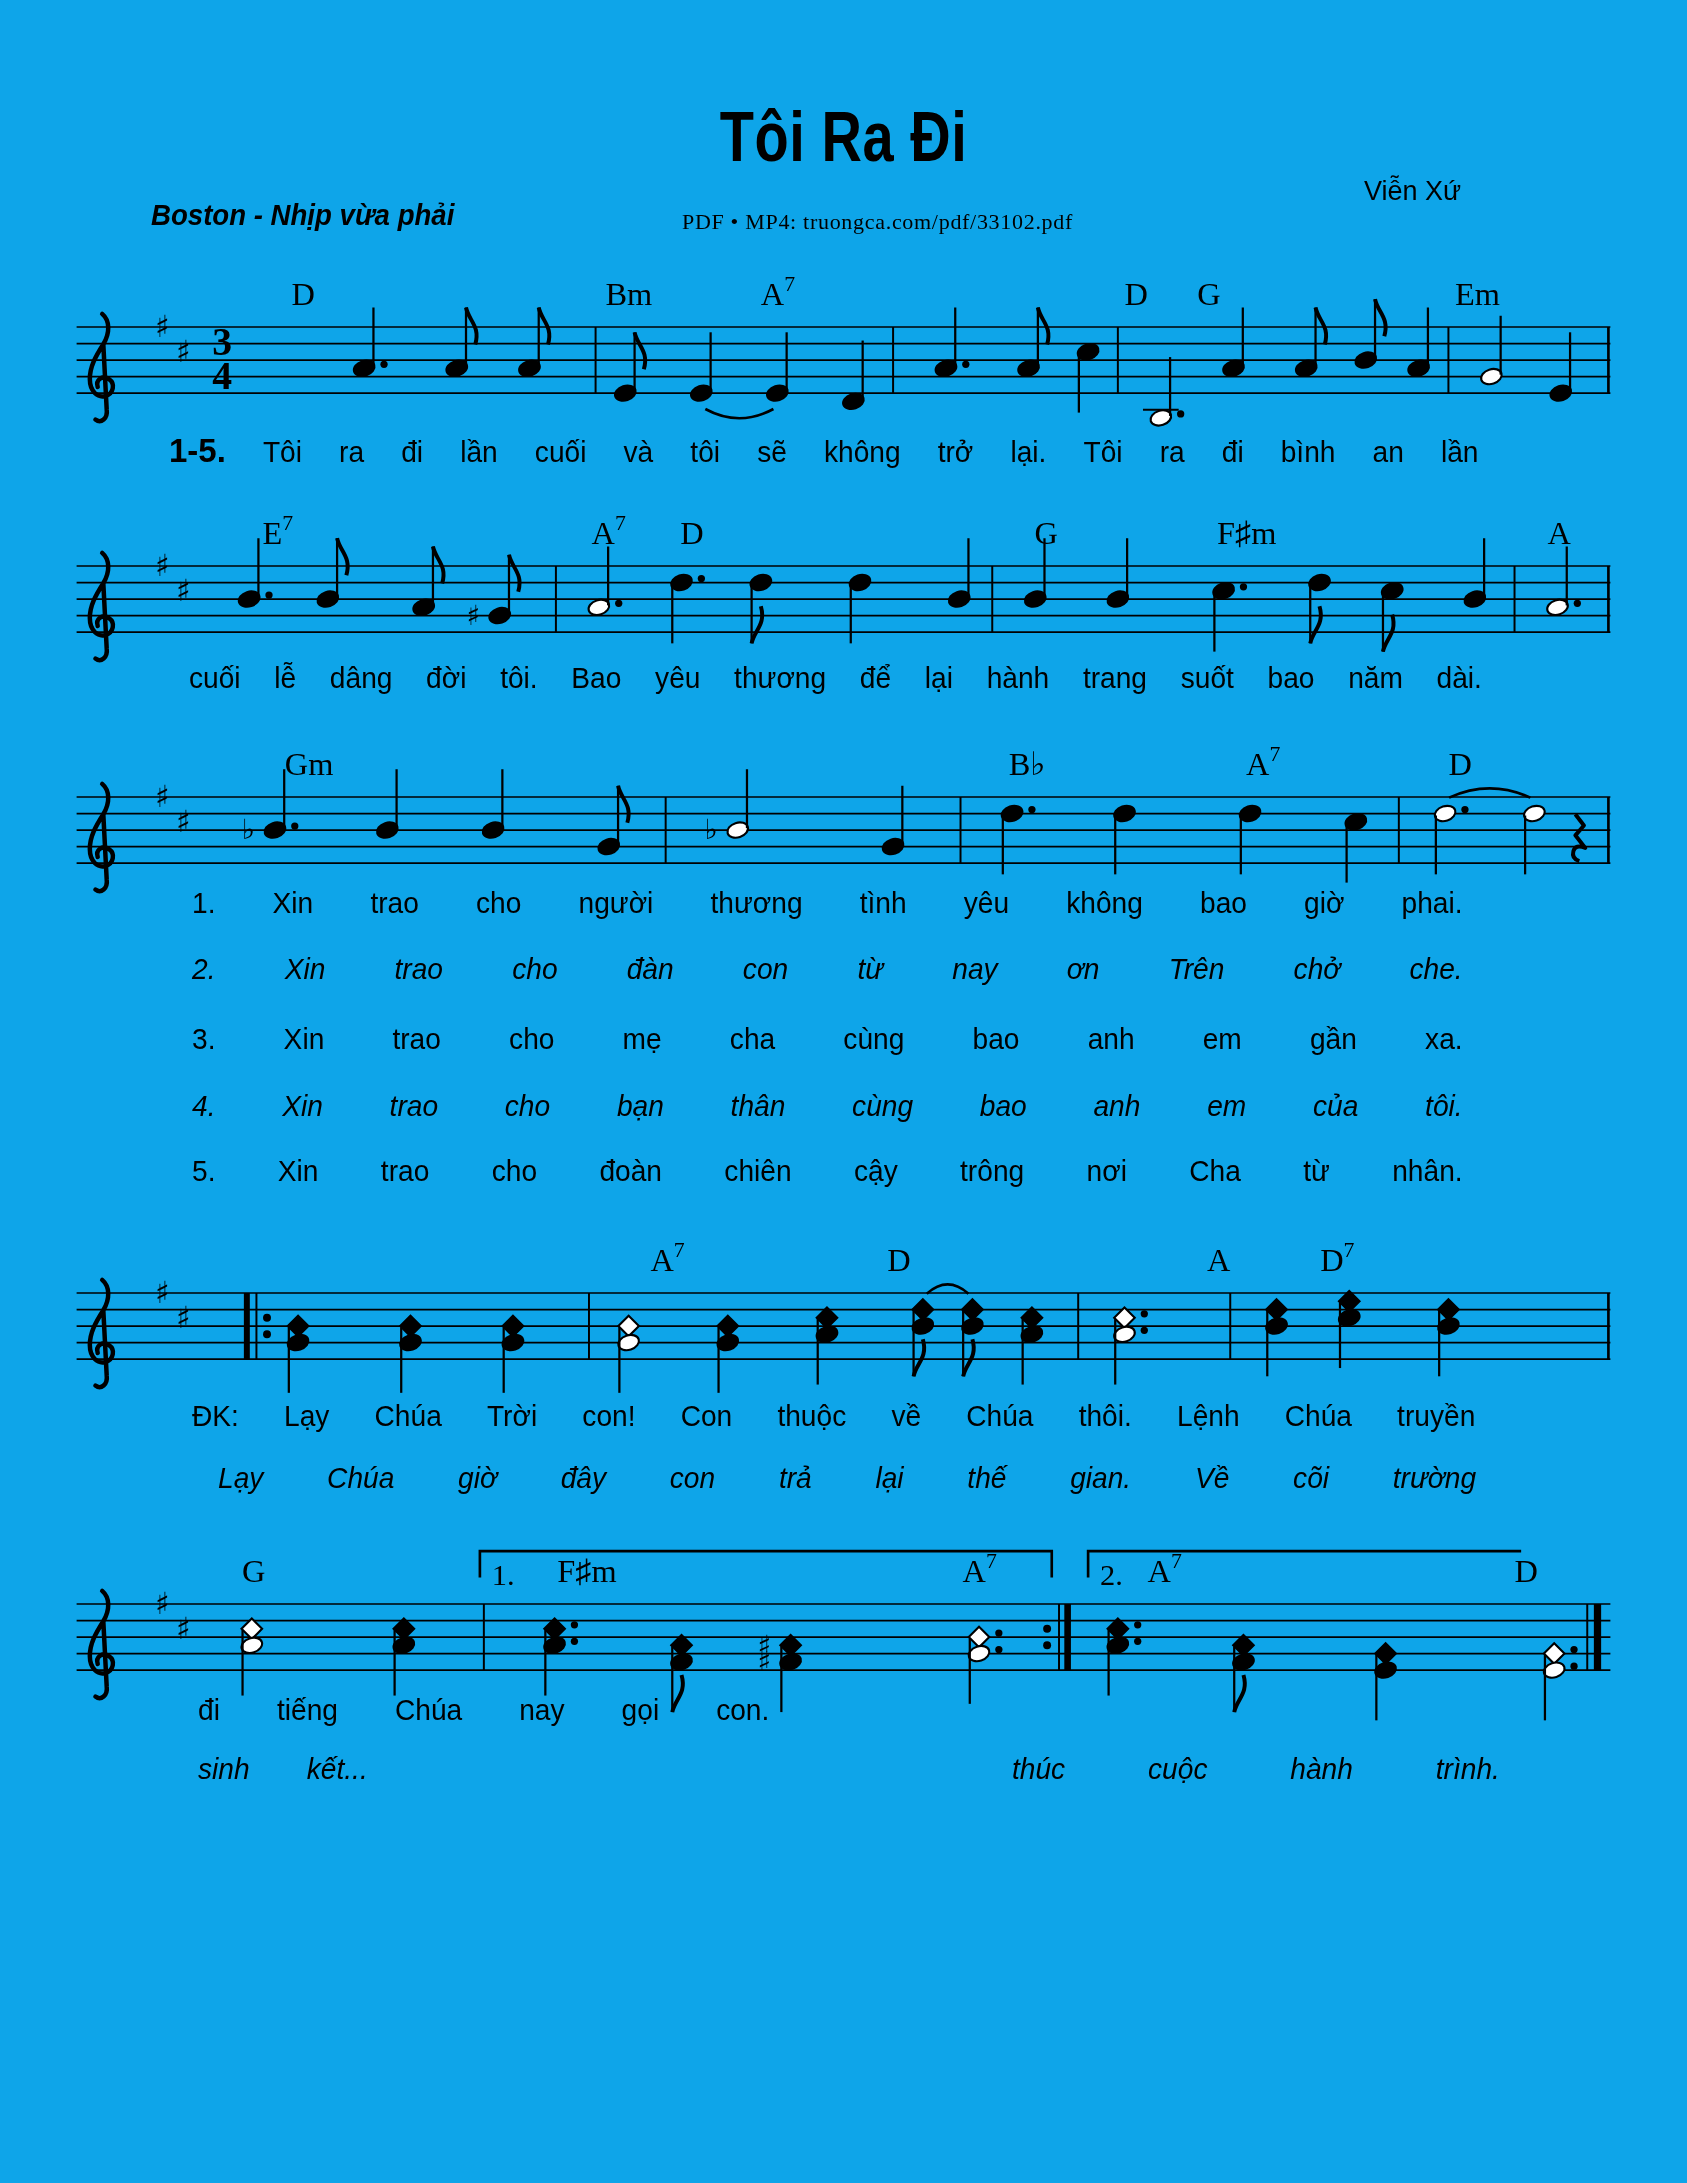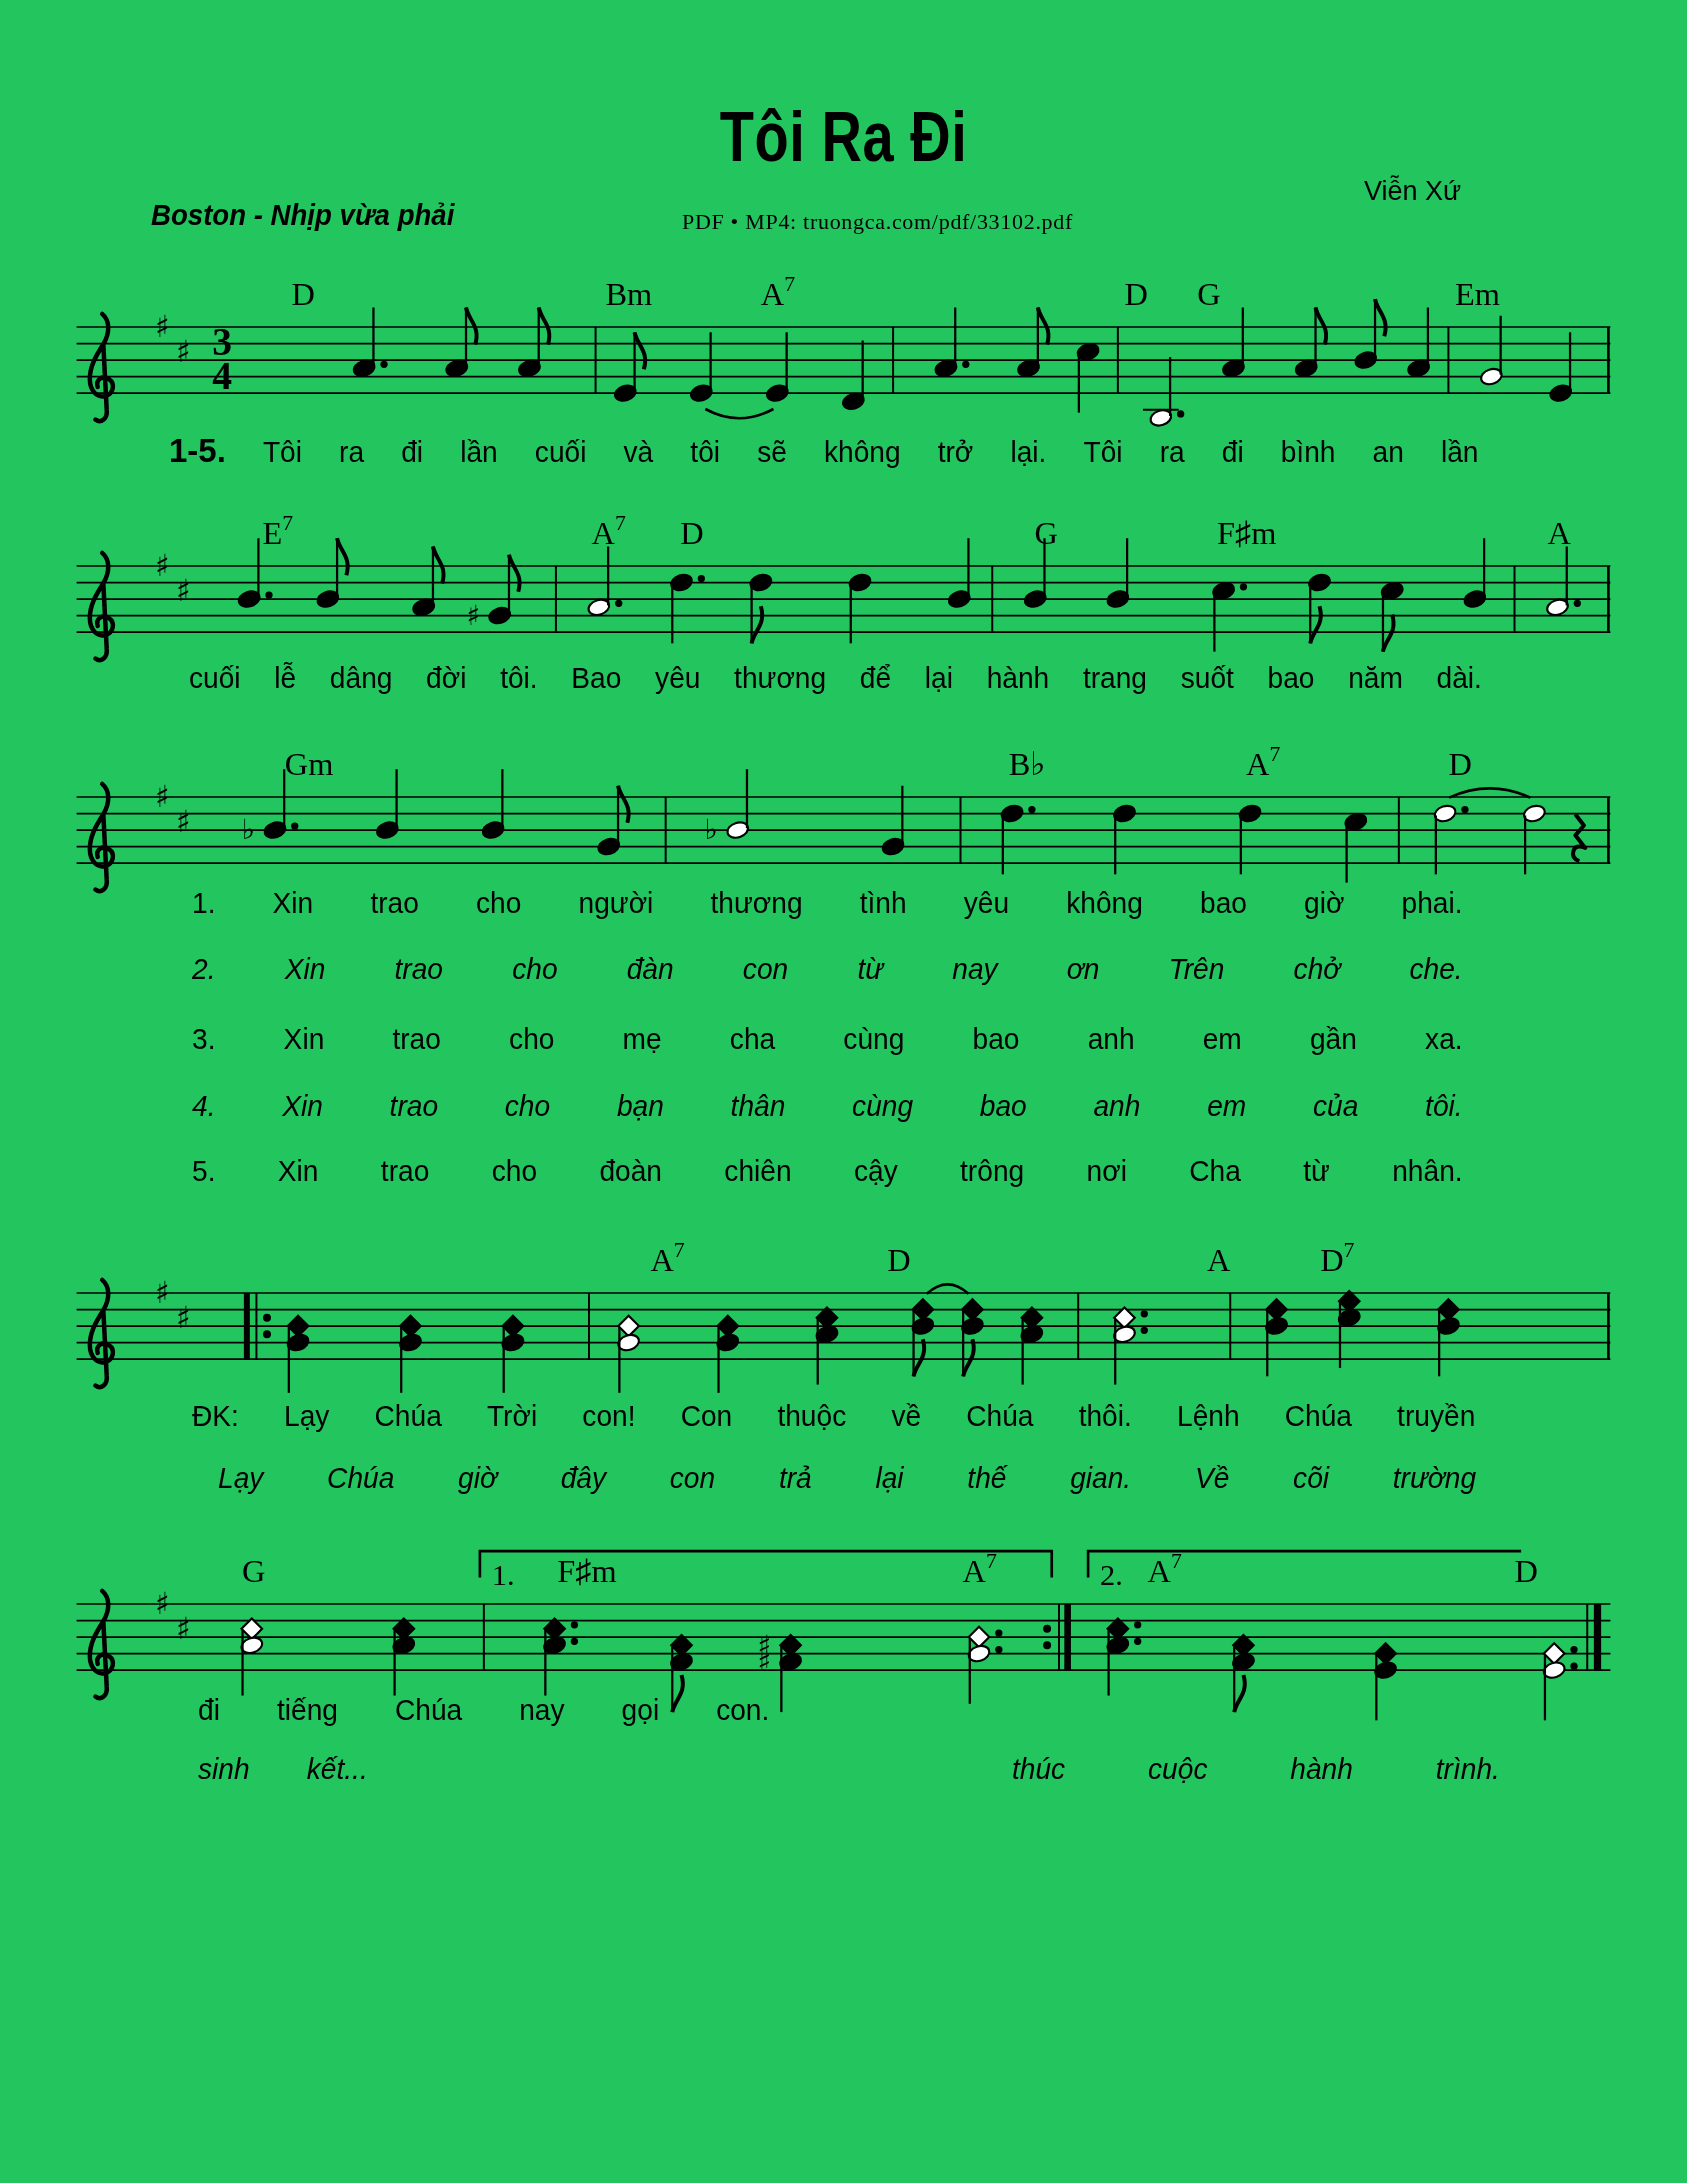--- a/index.html
+++ b/index.html
@@ -1,16 +1,16 @@
 <!DOCTYPE html>
 <html style="font-size:10.6px"><head>
 <meta charset="utf-8">
 <style>
   html,body{margin:0;padding:0;background:#fff;}
-  .page{position:relative;width:1687px;height:2183px;background:#22c55e;color:#000;
+  .page{position:relative;width:1687px;height:2183px;background:#0ea5e9;color:#000;
         font-family:"Liberation Sans",sans-serif;overflow:hidden;}
   .title{position:absolute;top:97px;left:0;width:100%;text-align:center;
          font-size:70px;font-weight:bold;transform:scaleX(.80);letter-spacing:0.7px;}
   .tempo{position:absolute;top:198px;left:151px;font-size:30px;font-weight:bold;
          font-style:italic;transform:scaleX(.92);transform-origin:left center;}
   .media{position:absolute;top:209px;left:0;width:100%;text-align:center;
          font-family:"Liberation Serif",serif;font-size:22px;letter-spacing:0.7px;margin-left:34px;}
   .composer{position:absolute;top:176px;left:1364px;font-size:27px;}
   .staffsvg{position:absolute;left:0;}
   .lyr{position:absolute;display:flex;justify-content:space-between;align-items:baseline;

